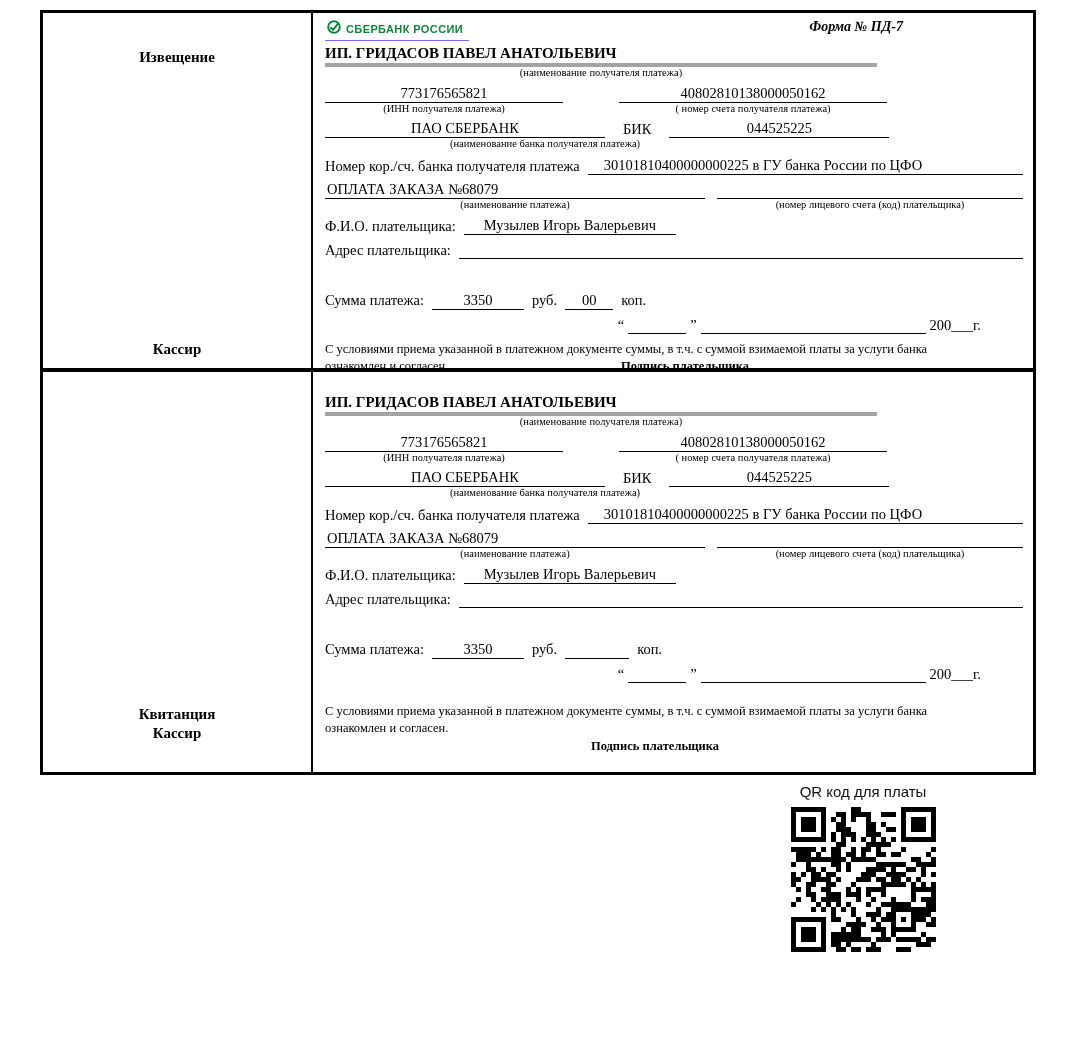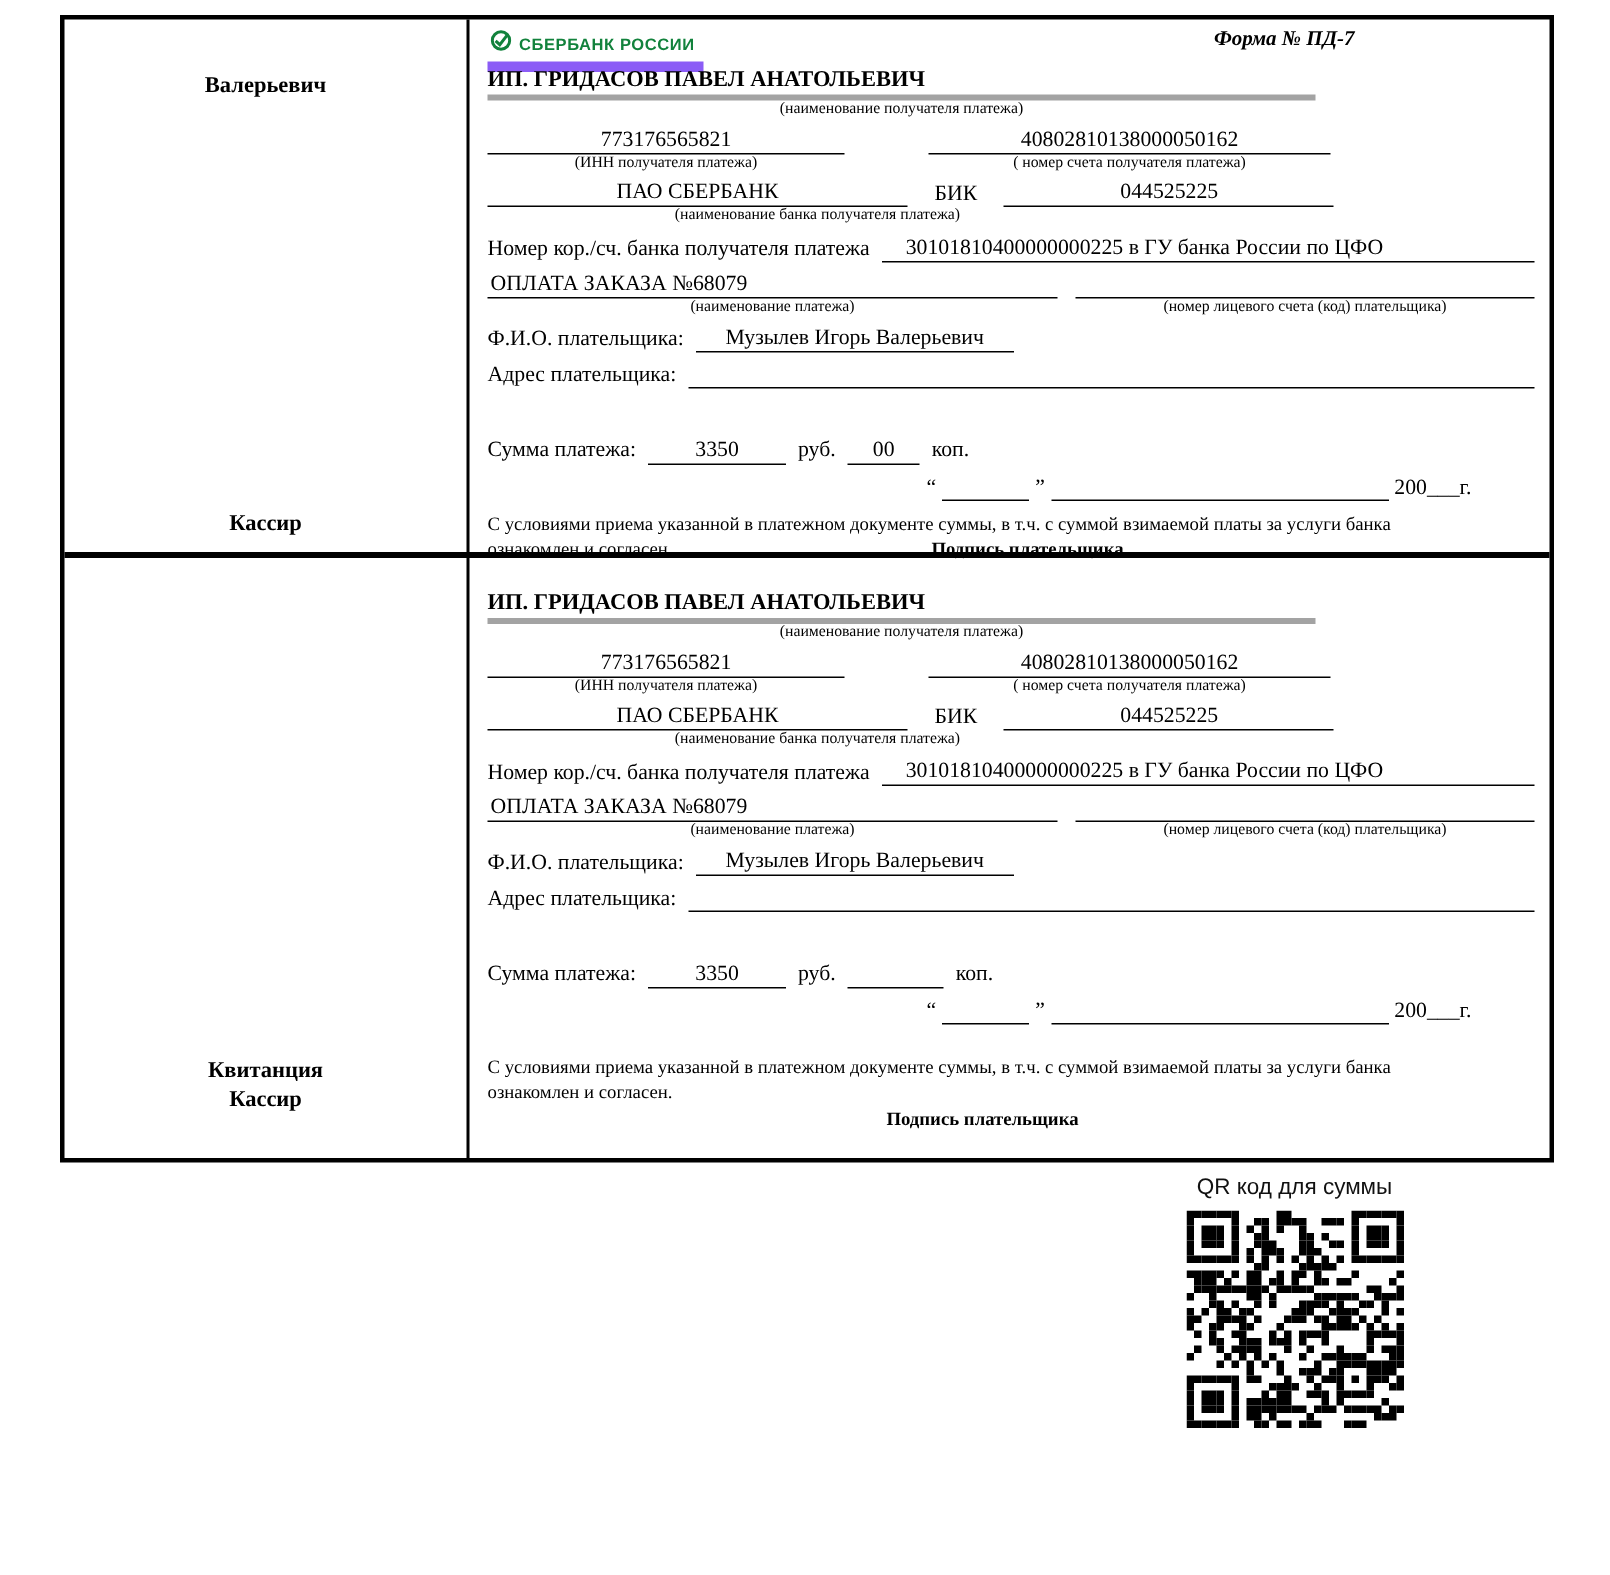--- a/index.html
+++ b/index.html
@@ -17,21 +17,21 @@
   .side-label { font-weight:bold; font-size:15px; }
 
   .right-col { flex:1; padding:6px 10px 4px 12px; font-size:14.5px; }
 
   .ul { border-bottom:1px solid #000; display:inline-block; }
   .center { text-align:center; }
   .caption { font-size:10.5px; text-align:center; line-height:1.2; }
 
   .header-row { display:flex; justify-content:space-between; align-items:flex-start; height:24px; }
   .sber-logo { display:flex; align-items:center; gap:5px; padding:1px 6px 2px 2px;
-    border-bottom:7px solid #8b5cf6; }
+    border-bottom:1px solid #8b5cf6; }
   .sber-text { font-family:"Liberation Sans", sans-serif; font-weight:bold; font-size:11px;
     letter-spacing:.4px; }
   .form-number { font-weight:bold; font-style:italic; font-size:14px; padding-right:120px; }
 
   .payee { width:552px; text-align:left; font-weight:bold; font-size:15px; border-bottom:4px solid #a3a3a3; margin-top:2px; padding-bottom:1px; }
   .receipt .payee { margin-top:16px; }
   .payee-cap { width:552px; }
 
   .row { display:flex; align-items:flex-end; }
   .mt { margin-top:5px; }
@@ -78,21 +78,21 @@
   .qr-code { width:145px; height:145px; margin:0 auto; }
   .qr-code svg { display:block; }
 </style>
 </head>
 <body>
 
 <div class="form-box">
 
   <div class="part notice">
     <div class="left-col">
-      <div class="side-label">Валерьевич</div>
+      <div class="side-label">Извещение</div>
       <div class="side-label">Кассир</div>
     </div>
     <div class="right-col">
       <div class="header-row">
         <div class="sber-logo">
           <span>
             <svg width="14" height="14" viewBox="0 0 14 14">
                 <circle cx="7" cy="7" r="5.8" fill="none" stroke="#12823c" stroke-width="2"></circle>
                 <path d="M3.4 7.2 L6.2 9.8 L11 3.6" fill="none" stroke="#12823c" stroke-width="2"></path>
               </svg>
@@ -236,21 +236,21 @@
 
       <div class="terms-wrap">
         <p class="terms">С условиями приема указанной в платежном документе суммы, в т.ч. с суммой взимаемой платы за услуги банка ознакомлен и согласен.</p>
         <div class="signature">Подпись плательщика</div>
       </div>
     </div>
   </div>
 </div>
 
 <div class="qr-area">
-  <div class="qr-caption">QR код для суммы</div>
+  <div class="qr-caption">QR код для платы</div>
   <div class="qr-code" id="qr-code">
       <svg xmlns="http://www.w3.org/2000/svg" width="145" height="145" viewBox="0 0 145 145">
         <rect width="145" height="145" fill="#fff"></rect>
         <rect x="0" y="0" width="5" height="5" fill="#000"></rect>
         <rect x="5" y="0" width="5" height="5" fill="#000"></rect>
         <rect x="10" y="0" width="5" height="5" fill="#000"></rect>
         <rect x="15" y="0" width="5" height="5" fill="#000"></rect>
         <rect x="20" y="0" width="5" height="5" fill="#000"></rect>
         <rect x="25" y="0" width="5" height="5" fill="#000"></rect>
         <rect x="30" y="0" width="5" height="5" fill="#000"></rect>

